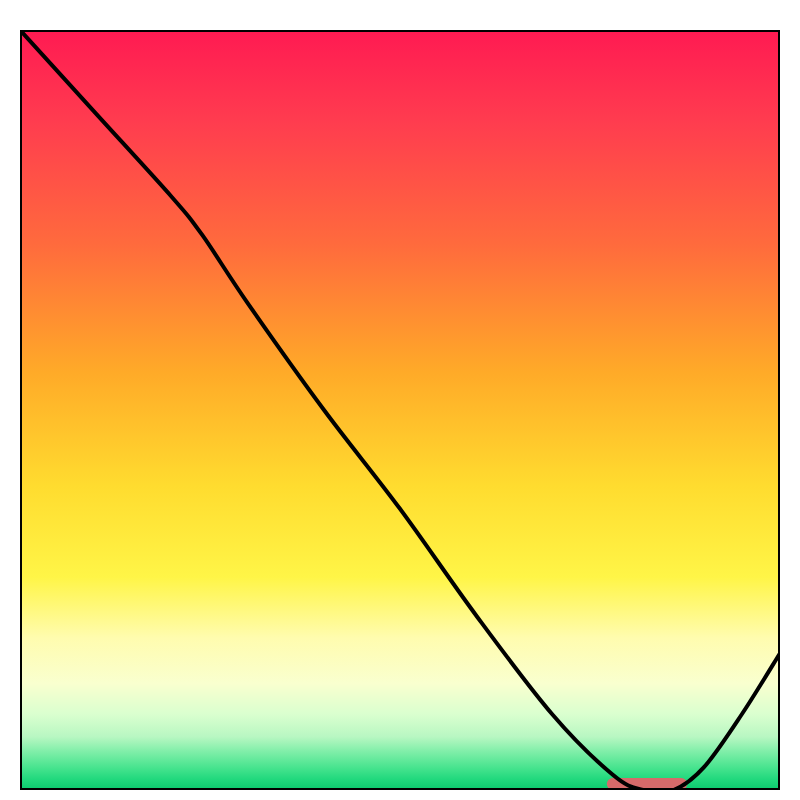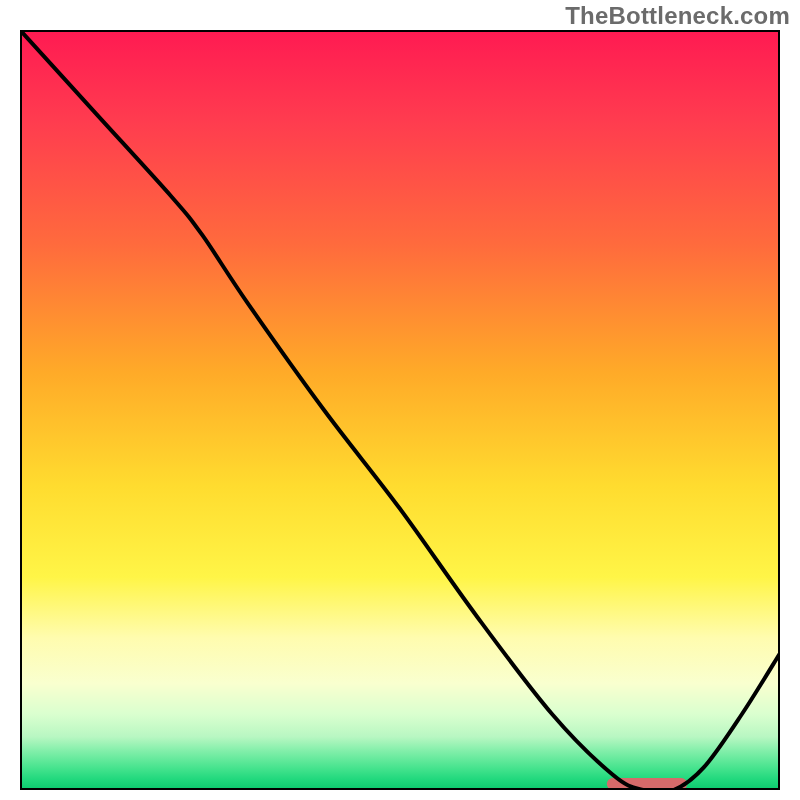--- a/index.html
+++ b/index.html
@@ -89,21 +89,20 @@
     stroke-width: 4;
     stroke-linejoin: round;
     stroke-linecap: round;
   }
 </style>
 </head>
 <body>
 
 <div class="wrapper">
 
-  <div class="watermark">TheBottleneck.com</div>
 
   <div class="plot-area">
     <div class="inner">
       <div class="gradient"></div>
 
       <svg class="overlay" viewBox="0 0 760 760" preserveAspectRatio="none">
 
         <line id="opt-marker" class="marker" x1="592.8000000000001" y1="753.92" x2="661.2" y2="753.92"></line>
 
         <path id="curve-path" class="curve" d="M 0 0 C 12.666666666666666 13.933333333333337, 50.66666666666667 55.73333333333336, 76 83.60000000000002 C 101.33333333333333 111.46666666666668, 134.26666666666665 146.93333333333325, 152 167.19999999999993 C 169.73333333333335 187.4666666666666, 169.73333333333335 187.4666666666667, 182.4 205.20000000000005 C 195.06666666666666 222.9333333333334, 207.73333333333335 244.46666666666664, 228 273.59999999999997 C 248.26666666666665 302.7333333333333, 278.6666666666667 345.8, 304 380 C 329.3333333333333 414.2, 354.6666666666667 444.6, 380 478.8 C 405.3333333333333 513, 430.6666666666667 551, 456 585.2 C 481.3333333333333 619.4000000000001, 509.2 657.4, 532 684 C 554.8 710.6, 577.6000000000001 732.1333333333333, 592.8000000000001 744.8 C 608 757.4666666666666, 613.0666666666666 757.4666666666667, 623.1999999999999 760 C 633.3333333333333 762.5333333333333, 643.4666666666667 763.8, 653.6 760 C 663.7333333333333 756.2, 672.6 749.8666666666667, 684 737.2 C 695.4 724.5333333333334, 709.3333333333334 703, 722 684 C 734.6666666666666 665, 753.6666666666666 633.3333333333334, 760 623.2"></path>

